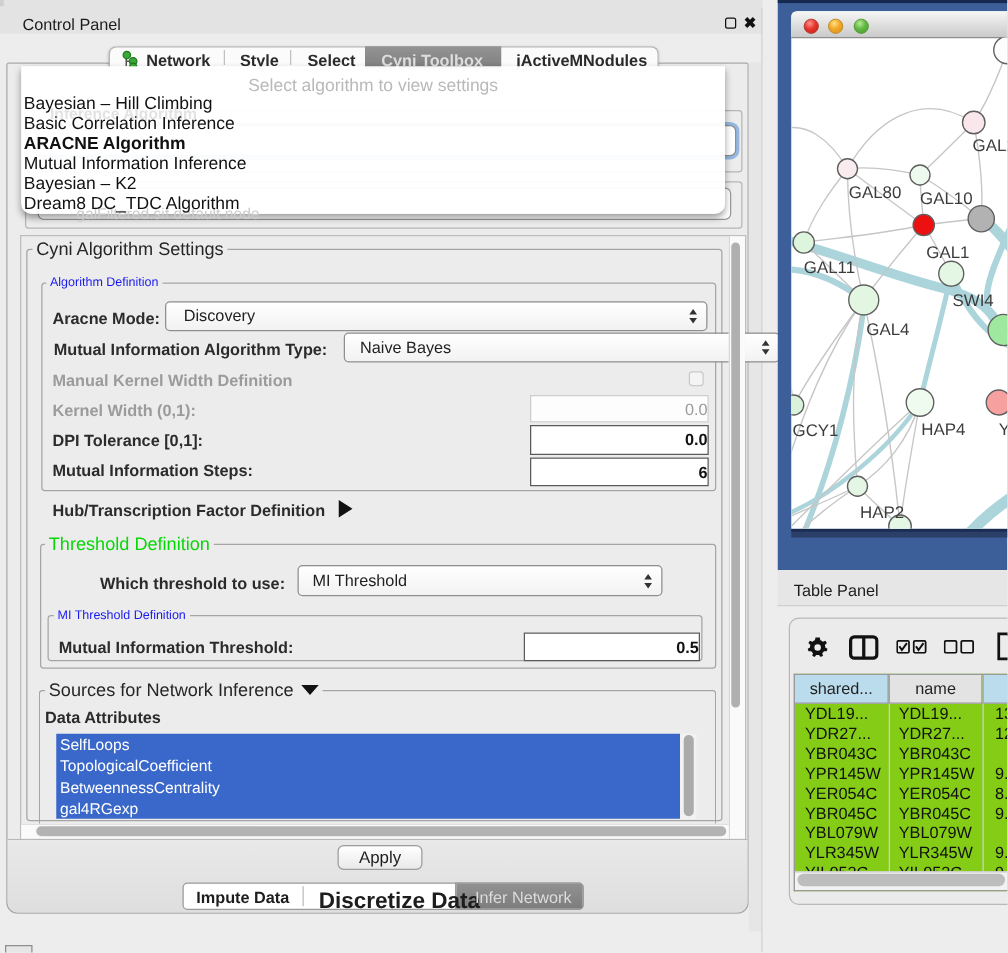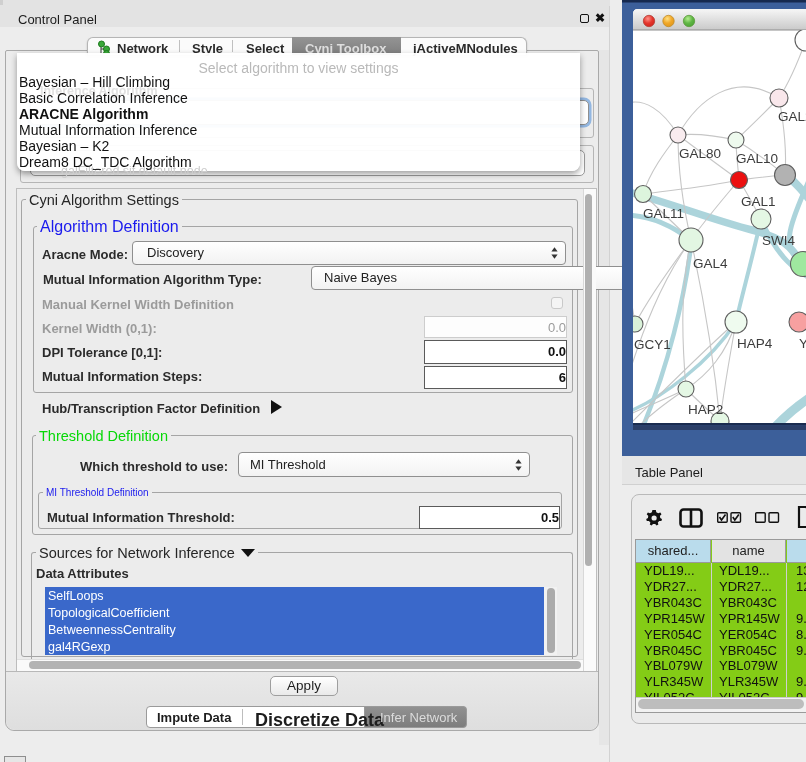--- a/index.html
+++ b/index.html
@@ -52,31 +52,31 @@
 <div class="abs" style="left:30px;top:100px;width:559px;height:25px;border:1px solid #8f8f8f;border-radius:5px;background:#fff;box-shadow:0 0 0 2.5px rgba(100,155,220,0.65);"></div>
 <div class="grp" style="left:20px;top:145px;width:574px;height:38px;border-color:#b5b5b5;"></div>
 <div class="abs" style="left:30px;top:150px;width:555px;height:26px;border:1px solid #9a9a9a;border-radius:5px;background:#fff;"></div>
 
 <div class="abs" style="left:16px;top:188px;width:581px;height:484px;border:1px solid #bdbdbd;"></div>
 
 <div class="grp" style="left:21px;top:199px;width:557px;height:458px;"></div>
 <div class="gtitle" style="left:26px;top:193px;color:#262626;font-size:14.5px;line-height:14px;">Cyni Algorithm Settings</div>
 
 <div class="grp" style="left:33px;top:226px;width:540px;height:167px;"></div>
-<div class="gtitle" style="left:37px;top:220px;color:#1a1aee;font-size:16px;line-height:14px;text-align:right;">Algorithm Definition</div>
+<div class="gtitle" style="left:37px;top:220px;color:#1a1aee;font-size:10px;line-height:14px;text-align:right;">Algorithm Definition</div>
 
 <div class="abs lbl" style="left:42px;top:247px;">Aracne Mode:</div>
 <div class="combo" style="left:132px;top:241px;width:434px;height:24px;line-height:22px;"><span style="padding-left:14px;">Discovery</span>
   <svg class="ar" viewBox="0 0 7 12">
       <path d="M3.5 0.2 L6.6 4.6 L0.4 4.6 Z" fill="#333"></path>
       <path d="M3.5 11.8 L6.6 7.4 L0.4 7.4 Z" fill="#333"></path>
     </svg></div>
 
 <div class="abs lbl" style="left:43px;top:272px;">Mutual Information Algorithm Type:</div>
-<div class="combo" style="left:275px;top:266px;width:349px;height:24px;line-height:22px;margin-left:36px;"><span style="padding-left:12px;">Naive Bayes</span>
+<div class="combo" style="left:275px;top:266px;width:349px;height:24px;line-height:22px;"><span style="padding-left:12px;">Naive Bayes</span>
   <svg class="ar" viewBox="0 0 7 12">
       <path d="M3.5 0.2 L6.6 4.6 L0.4 4.6 Z" fill="#333"></path>
       <path d="M3.5 11.8 L6.6 7.4 L0.4 7.4 Z" fill="#333"></path>
     </svg></div>
 
 <div class="abs lbl dis" style="left:42px;top:297px;">Manual Kernel Width Definition</div>
 <div class="abs" style="left:551px;top:297px;width:12px;height:12px;background:#f4f4f4;border:1px solid #c9c9c9;border-radius:3px;"></div>
 
 <div class="abs lbl dis" style="left:42px;top:321px;">Kernel Width (0,1):</div>
 <div class="fld" style="left:424px;top:316px;width:143px;height:22px;border-color:#cdcdcd;color:#9b9b9b;background:#fdfdfd;font-weight:normal;">0.0</div>

